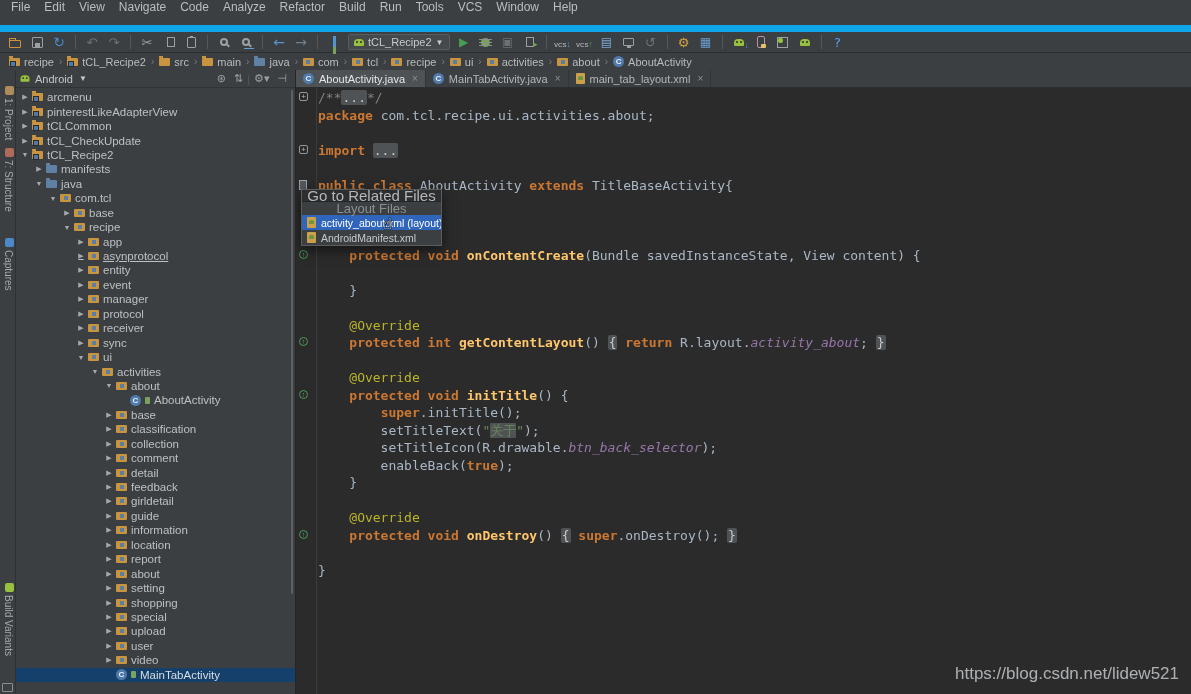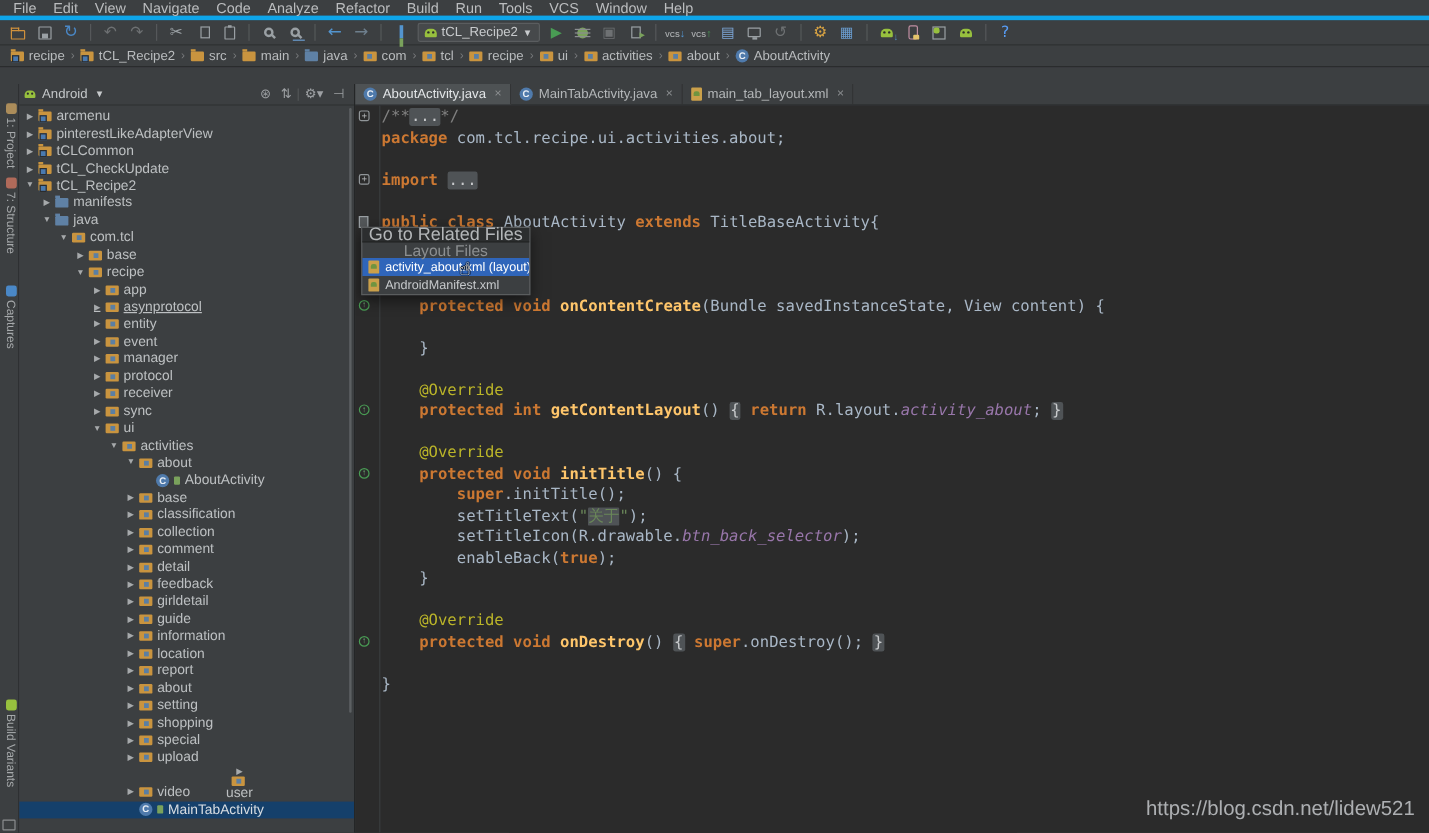--- a/index.html
+++ b/index.html
@@ -7,22 +7,22 @@
     font-family:"Liberation Sans",sans-serif;-webkit-font-smoothing:antialiased}
   #app{position:relative;width:1191px;height:694px;background:#3c3f41}
 
   
   .titlebar{height:14px;background:linear-gradient(#cdd7e2,#aebccc);display:flex;align-items:center;
     font-size:10.5px;color:#1d2126;position:relative}
   .titlebar .logo{width:9px;height:9px;border-radius:50%;background:#8bc34a;border:1px solid #6a9a33;margin-left:3px}
   .titlebar .t{position:absolute;left:0;right:0;text-align:center;white-space:nowrap;overflow:hidden}
 
   
-  .menubar{height:17px;background:#3c3f41;display:flex;align-items:flex-start;padding-left:4px;
-    border-bottom:4px solid #0ea5e9}
+  .menubar{height:32px;background:#3c3f41;display:flex;align-items:flex-start;padding-left:4px;
+    border-bottom:7px solid #0ea5e9}
   .menubar .mi{color:#bbbdbf;font-size:12px;padding:0 7px;cursor:default}
 
   
   .toolbar{height:21px;background:#3c3f41;display:flex;align-items:center;padding-left:4px;
     border-bottom:1px solid #2c2e2f}
   .tb-sep{width:1px;height:14px;background:#55585a;margin:0 5px}
   .tb-btn{height:18px;min-width:22px;display:flex;align-items:center;justify-content:center;border-radius:2px}
   .gly{font-size:13px;line-height:1;font-family:"DejaVu Sans",sans-serif}
   .runcfg{display:flex;align-items:center;gap:4px;background:#46494b;border:1px solid #5a5d5f;
     border-radius:2px;height:16px;padding:0 5px;margin:0 3px;color:#c7cacc;font-size:11px}
@@ -548,21 +548,21 @@
           <div class="trow" style="padding-left: 88px;">
             <span class="arrow">▶</span>
             <span class="mini mini-pkg ic"></span>
             <span>special</span>
           </div>
           <div class="trow" style="padding-left: 88px;">
             <span class="arrow">▶</span>
             <span class="mini mini-pkg ic"></span>
             <span>upload</span>
           </div>
-          <div class="trow" style="padding-left: 88px; flex-direction: column;">
+          <div class="trow" style="padding-left: 88px;">
             <span class="arrow">▶</span>
             <span class="mini mini-pkg ic"></span>
             <span>user</span>
           </div>
           <div class="trow" style="padding-left: 88px;">
             <span class="arrow">▶</span>
             <span class="mini mini-pkg ic"></span>
             <span>video</span>
           </div>
           <div class="trow sel" style="padding-left: 88px;">

